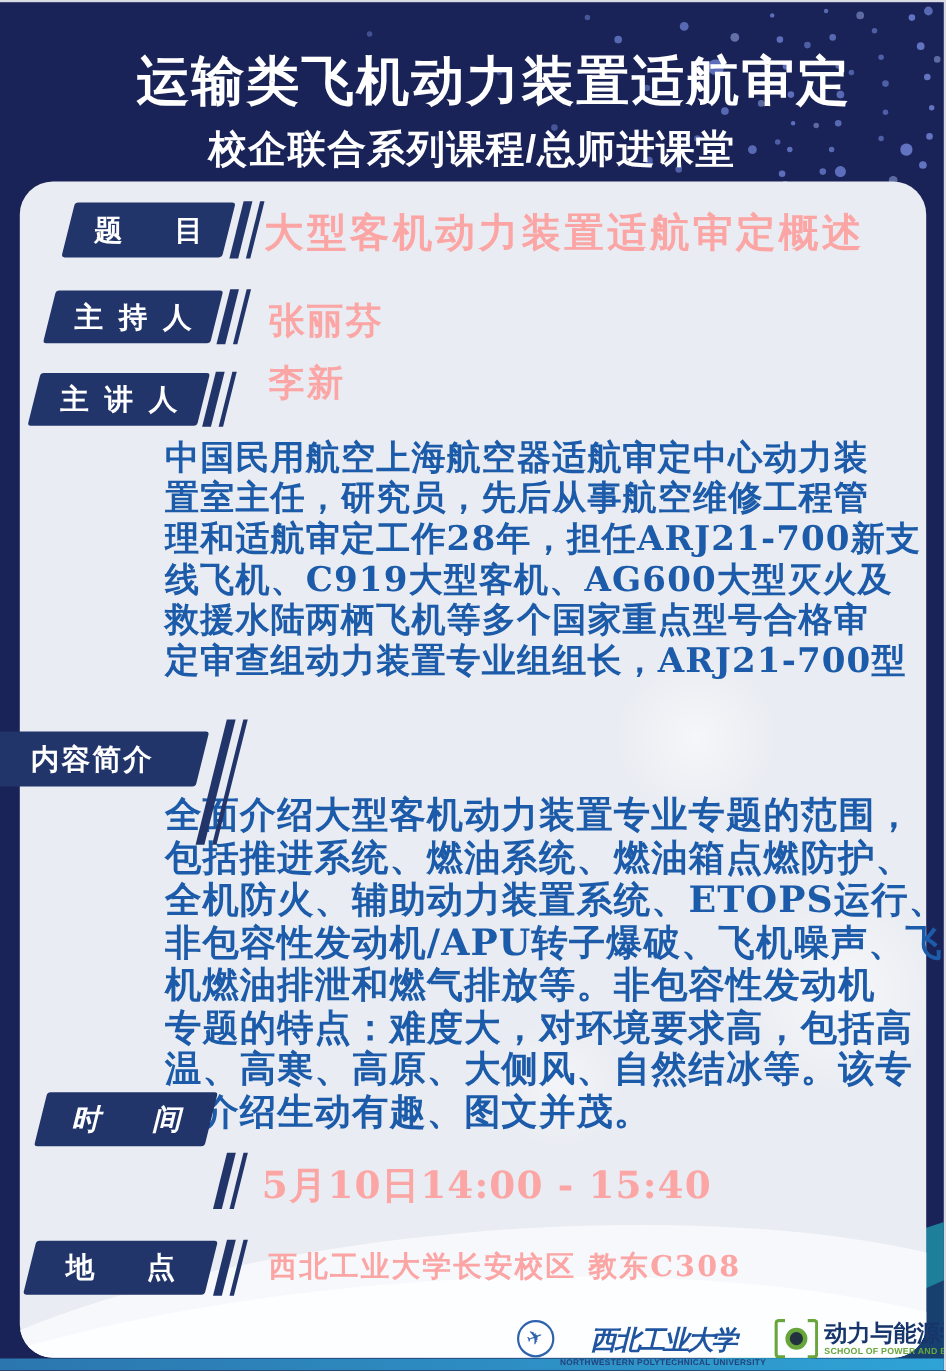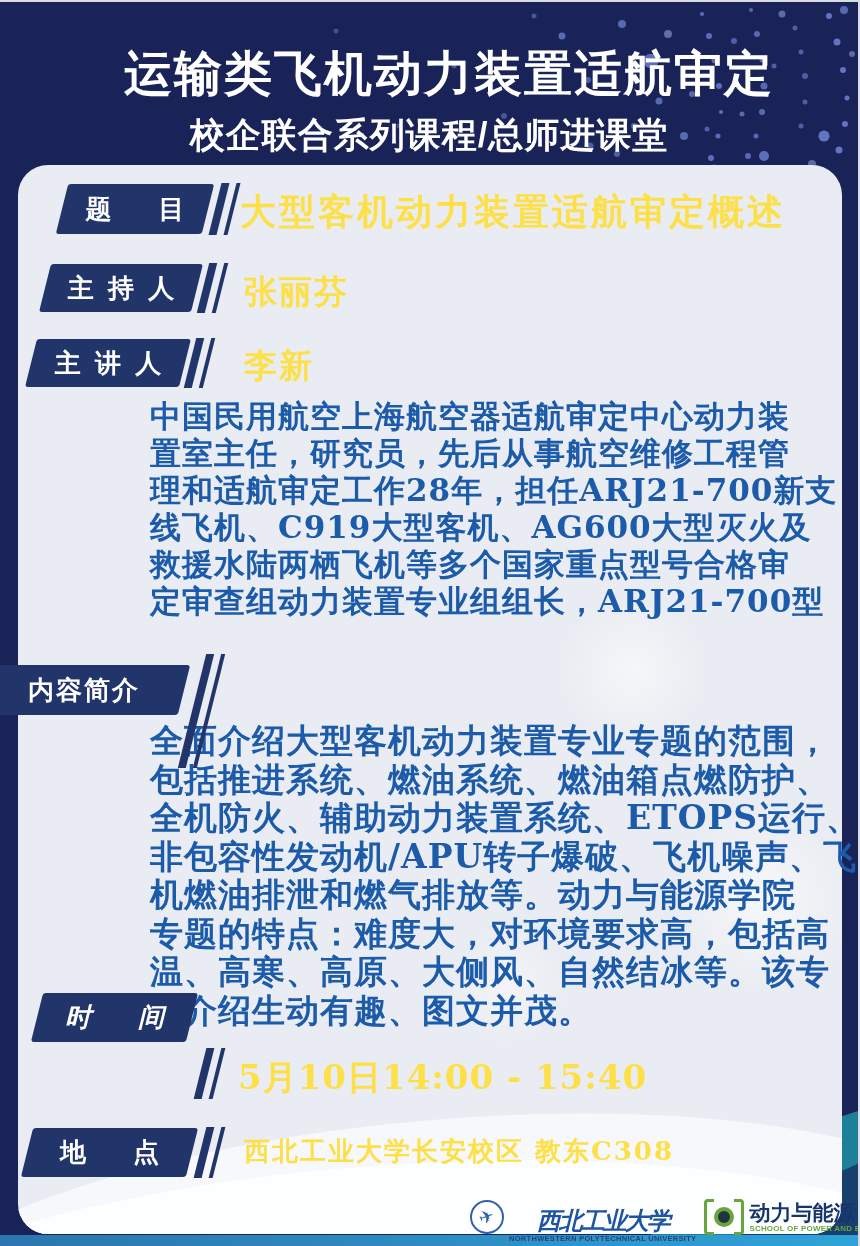--- a/index.html
+++ b/index.html
@@ -65,21 +65,21 @@
       border-radius:3px;}
   .lbl .tx{position:relative; display:block; color:#fff; font-weight:bold;
       font-size:26px; text-align:center; white-space:pre;}
   .sp-wide .tx{word-spacing:40px;}
   .sp-mid .tx{word-spacing:7px;}
   .slash{position:absolute; z-index:4;}
   .slash i{position:absolute; top:0; bottom:0; background:#21356b; transform:skewX(-14deg);}
   .slash .s1{left:0; width:8px;}
   .slash .s2{left:15px; width:4px;}
   
-  .val{position:absolute; z-index:3; color:#fde047; font-weight:bold;
+  .val{position:absolute; z-index:3; color:#fca5a5; font-weight:bold;
       font-family:"DejaVu Serif", serif; white-space:pre;}
   .para{position:absolute; z-index:3; color:#1c5ba9; font-weight:bold;
       font-family:"DejaVu Serif", serif;}
   .para div{white-space:pre;}
   .bio{left:150px; top:396px; font-size:31px; line-height:37px; letter-spacing:1px;}
   .syn{left:150px; top:720px; font-size:33px; line-height:38.5px; letter-spacing:1px;}
   
   .bar{position:absolute; left:0; top:1233px; width:860px; height:13px; z-index:2;
       background:linear-gradient(90deg,#2b76ae,#2fa3d6);}
   .wedge-teal{position:absolute; right:-70px; top:1135px; width:280px; height:130px;
@@ -87,21 +87,21 @@
   .wedge-dark{position:absolute; right:-110px; top:1168px; width:220px; height:130px;
       background:#17406e; transform:rotate(-24deg); z-index:0;}
   .logos{position:absolute; left:470px; top:1194px; height:42px; display:flex;
       align-items:center; z-index:5;}
   .npu-emblem{width:34px; height:34px; border:2px solid #2f63ae; border-radius:50%;
       background:#fff; display:flex; align-items:center; justify-content:center;
       box-sizing:border-box;}
   .npu-plane{color:#2f63ae; font-size:18px; transform:rotate(-20deg);
       font-family:"DejaVu Sans", sans-serif; line-height:1;}
   .npu-col{margin-left:5px; display:flex; flex-direction:column; align-items:center;}
-  .npu-name{font-family:Liberation Serif, serif; font-style:italic; font-weight:bold;
+  .npu-name{font-family:Liberation Mono, monospace; font-style:italic; font-weight:bold;
       font-size:24px; letter-spacing:-2px; color:#1f55a0; line-height:26px; white-space:nowrap;margin-top:16px;}
   .npu-en{font-size:7.5px; font-weight:bold; color:#23427c; letter-spacing:.3px;
       white-space:nowrap;}
   .pe-logo{position:relative; width:40px; height:40px; margin-left:8px; flex:none;}
   .pe-logo .brL,.pe-logo .brR{position:absolute; top:2px; bottom:2px; width:10px;
       border:3px solid #68a63c; box-sizing:border-box;}
   .pe-logo .brL{left:0; border-right:none; border-radius:4px 0 0 4px;}
   .pe-logo .brR{right:0; border-left:none; border-radius:0 4px 4px 0;}
   .pe-logo .ring{position:absolute; left:10px; top:10px; width:20px; height:20px;
       border:4px solid #68a63c; border-radius:50%; background:#22333f; box-sizing:border-box;}
@@ -149,21 +149,21 @@
   <div class="val" style="left:244px; top:268px; font-size:33px; letter-spacing:2px;">张丽芬</div>
 
   <div class="lbl sp-mid" style="left:31px; top:337px; width:154px;">
     <span class="bg"></span>
     <span class="tx" style="line-height:48px;">主 讲 人</span>
   </div>
   <div class="slash" style="left:190px; top:336px; height:50px; width:20px;">
       <i class="s1"></i>
       <i class="s2"></i>
     </div>
-  <div class="val" style="left:244px; top:342px; font-size:33px; letter-spacing:2px;">李新</div>
+  <div class="val" style="left:244px; top:324px; font-size:33px; letter-spacing:2px;">李新</div>
 
   <div class="para bio">
     <div>中国民用航空上海航空器适航审定中心动力装</div>
     <div>置室主任，研究员，先后从事航空维修工程管</div>
     <div>理和适航审定工作28年，担任ARJ21-700新支</div>
     <div>线飞机、C919大型客机、AG600大型灭火及</div>
     <div>救援水陆两栖飞机等多个国家重点型号合格审</div>
     <div>定审查组动力装置专业组组长，ARJ21-700型</div>
   </div>
 
@@ -174,21 +174,21 @@
   <div class="slash" style="left:192px; top:652px; height:114px; width:20px;">
       <i class="s1"></i>
       <i class="s2"></i>
     </div>
 
   <div class="para syn">
     <div>全面介绍大型客机动力装置专业专题的范围，</div>
     <div>包括推进系统、燃油系统、燃油箱点燃防护、</div>
     <div>全机防火、辅助动力装置系统、ETOPS运行、</div>
     <div>非包容性发动机/APU转子爆破、飞机噪声、飞</div>
-    <div>机燃油排泄和燃气排放等。动力与能源学院</div>
+    <div>机燃油排泄和燃气排放等。非包容性发动机</div>
     <div>专题的特点：难度大，对环境要求高，包括高</div>
     <div>温、高寒、高原、大侧风、自然结冰等。该专</div>
     <div>题介绍生动有趣、图文并茂。</div>
   </div>
 
   <div class="lbl sp-wide" style="left:37px; top:991px; width:155px;font-style:italic;">
     <span class="bg"></span>
     <span class="tx" style="line-height:49px;">时 间</span>
   </div>
   <div class="slash" style="left:200px; top:1046px; height:51px; width:20px;">

